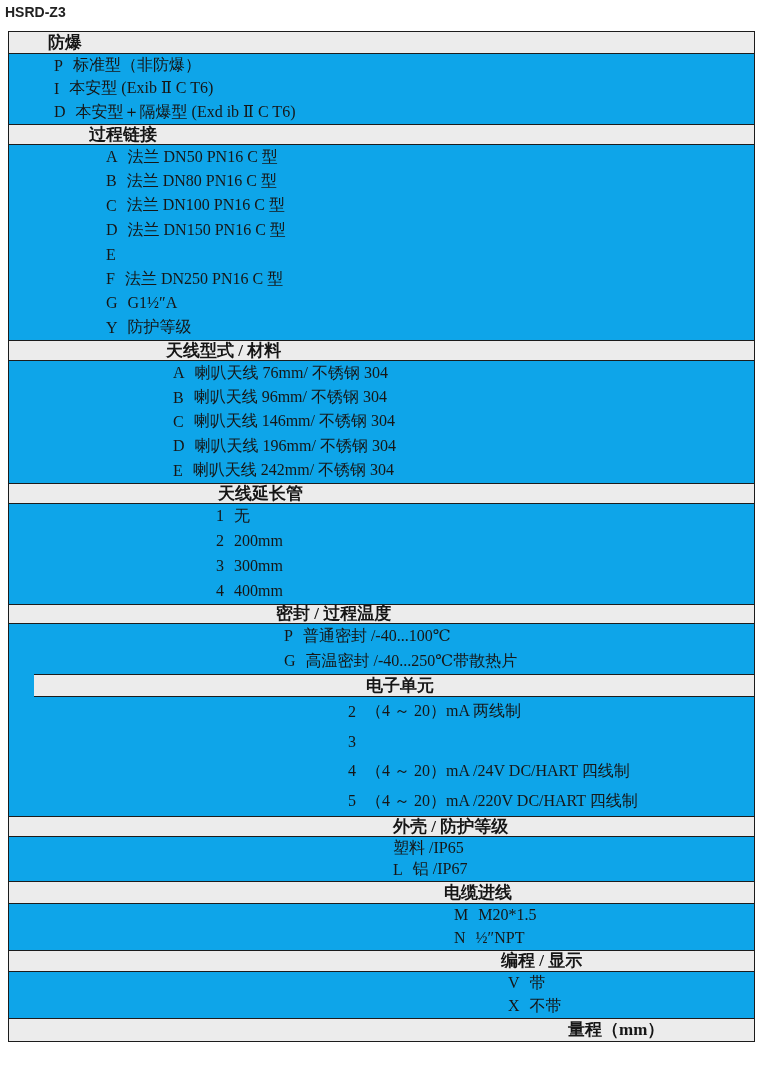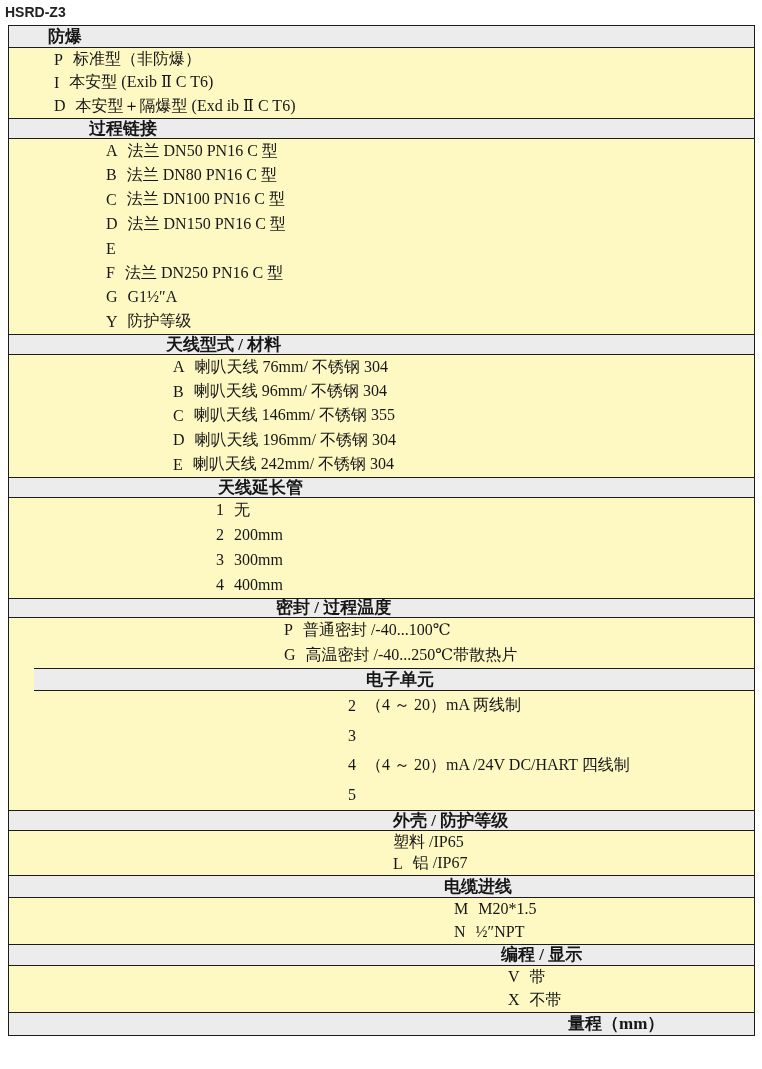--- a/index.html
+++ b/index.html
@@ -21,26 +21,26 @@
     position:absolute;
     left:5px; top:4px;
     font-family:"Liberation Sans","DejaVu Sans",sans-serif;
     font-size:14px;
     font-weight:bold;
     color:#222;
     letter-spacing:0px;
   }
   .sel-table{
     position:absolute;
-    left:8px; top:25px;
+    left:8px; top:31px;
     width:745px;
     border-left:1.7px solid var(--border);
     border-right:1.7px solid var(--border);
     border-bottom:1.7px solid var(--border);
-    background:#fef9c3;
+    background:#0ea5e9;
   }
   .section-header{
     background:var(--header-bg);
     border-top:1.7px solid var(--border);
     border-bottom:1.7px solid var(--border);
     font-weight:bold;
     font-size:17px;
     white-space:nowrap;
     display:flex;
     align-items:center;
@@ -125,21 +125,21 @@
           <div class="option-row" style="padding-left: 164px; height: 24.4px;">
             <span class="opt-code">A</span>
             <span class="opt-label">喇叭天线 76mm/ 不锈钢 304</span>
           </div>
           <div class="option-row" style="padding-left: 164px; height: 24.4px;">
             <span class="opt-code">B</span>
             <span class="opt-label">喇叭天线 96mm/ 不锈钢 304</span>
           </div>
           <div class="option-row" style="padding-left: 164px; height: 24.4px;">
             <span class="opt-code">C</span>
-            <span class="opt-label">喇叭天线 146mm/ 不锈钢 355</span>
+            <span class="opt-label">喇叭天线 146mm/ 不锈钢 304</span>
           </div>
           <div class="option-row" style="padding-left: 164px; height: 24.4px;">
             <span class="opt-code">D</span>
             <span class="opt-label">喇叭天线 196mm/ 不锈钢 304</span>
           </div>
           <div class="option-row" style="padding-left: 164px; height: 24.4px;">
             <span class="opt-code">E</span>
             <span class="opt-label">喇叭天线 242mm/ 不锈钢 304</span>
           </div>
         </div>
@@ -187,20 +187,21 @@
           </div>
           <div class="option-row" style="padding-left: 339px; height: 29.8px;">
             <span class="opt-code">3</span>
           </div>
           <div class="option-row" style="padding-left: 339px; height: 29.8px;">
             <span class="opt-code">4</span>
             <span class="opt-label">（4 ～ 20）mA /24V DC/HART 四线制</span>
           </div>
           <div class="option-row" style="padding-left: 339px; height: 29.8px;">
             <span class="opt-code">5</span>
+            <span class="opt-label">（4 ～ 20）mA /220V DC/HART 四线制</span>
           </div>
         </div>
       </div>
       <div class="section">
         <div class="section-header" style="padding-left: 384px; height: 19px;">外壳 / 防护等级</div>
         <div class="section-options">
           <div class="option-row" style="padding-left: 384px; height: 21.7px;">
             <span class="opt-label">塑料 /IP65</span>
           </div>
           <div class="option-row" style="padding-left: 384px; height: 21.7px;">

